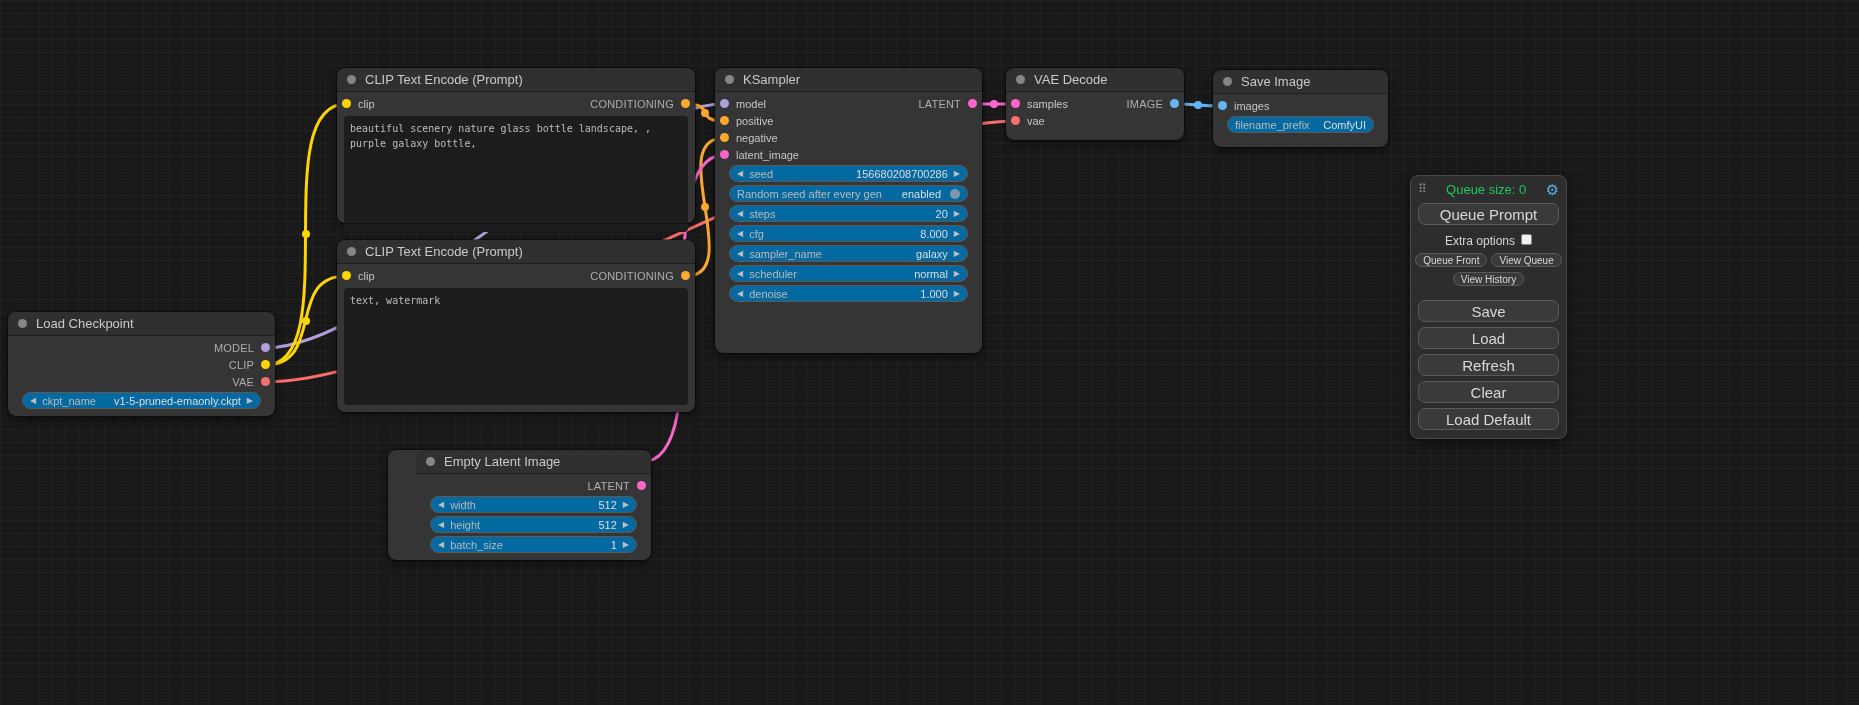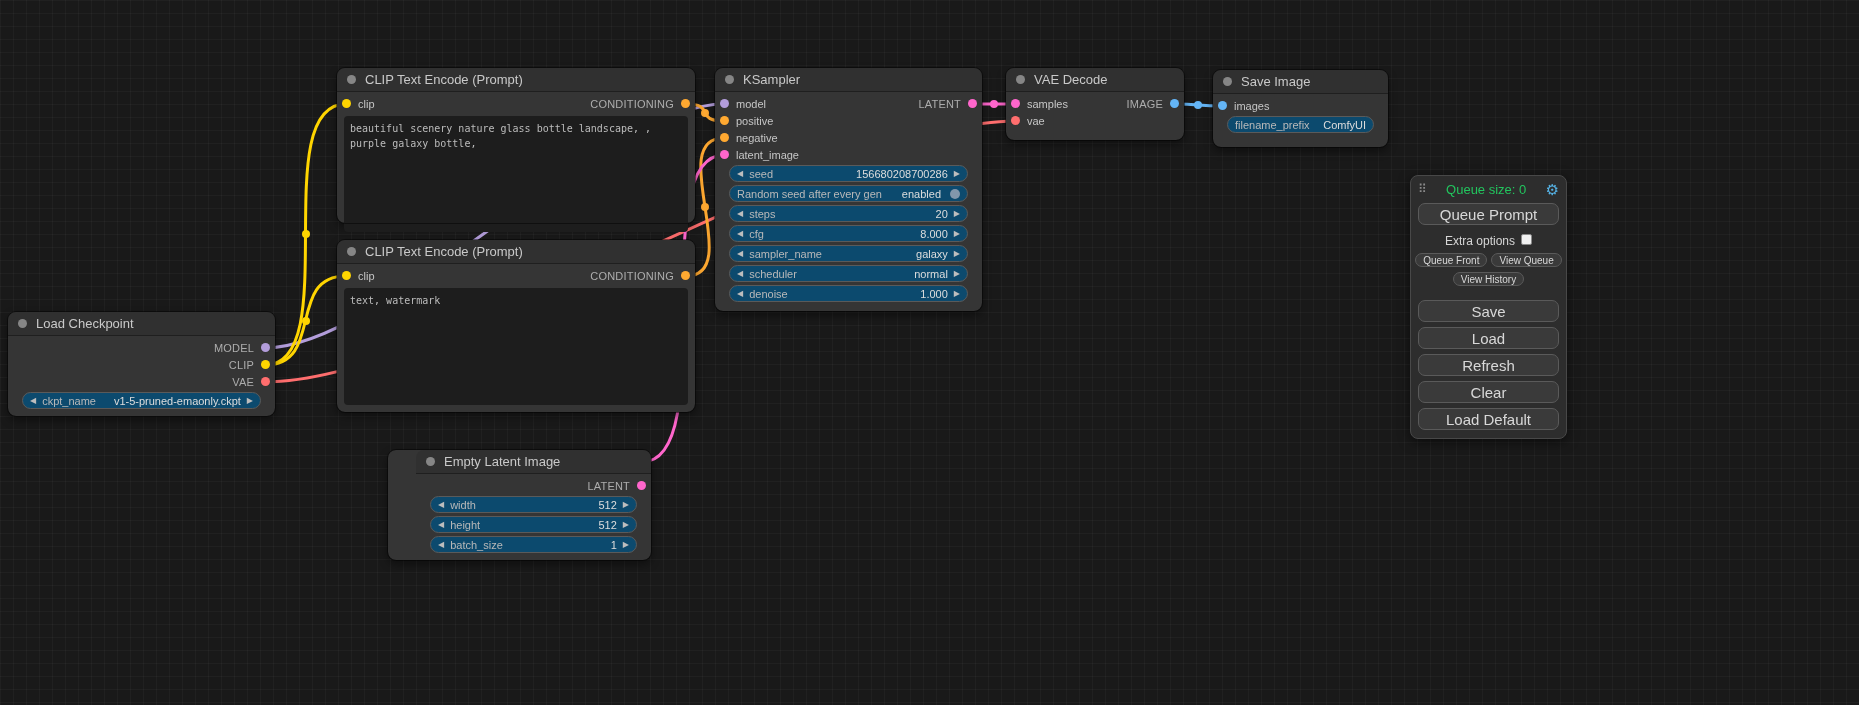--- a/index.html
+++ b/index.html
@@ -45,21 +45,21 @@
   .c-model { background:#B39DDB; }
   .c-clip { background:#FFD500; }
   .c-vae { background:#FF6E6E; }
   .c-conditioning { background:#FFA931; }
   .c-latent { background:#FF66CC; }
   .c-image { background:#64B5F6; }
 
   .widgets { margin-top:2px; }
   .widget {
     height:17px; margin:0 14px; padding:0 7px;
-    background:#0c4a6e; border:1px solid #5a5a5a; border-radius:9px;
+    background:#0369a1; border:1px solid #5a5a5a; border-radius:9px;
     display:flex; align-items:center; gap:6px;
     font-size:11px; white-space:nowrap; overflow:hidden;
   }
   .widget + .widget { margin-top:3px; }
   .w-arrow { color:#bdbdbd; font-size:8px; line-height:1; flex:none; }
   .w-label { color:#b9b9b9; }
   .w-value { margin-left:auto; color:#dddddd; }
   .knob { width:10px; height:10px; border-radius:50%; background:#8196AB; margin-left:3px; flex:none; }
 
   .textarea {
@@ -223,21 +223,21 @@
       </div>
       <div class="widget">
         <span class="w-arrow">◀</span>
         <span class="w-label">batch_size</span>
         <span class="w-value">1</span>
         <span class="w-arrow">▶</span>
       </div>
     </div>
   </div>
 
-  <div class="node" style="left:715px; top:68px; width:267px; height:243px;">
+  <div class="node" style="left:715px; top:68px; width:267px; height:285px;">
     <div class="node-title">
       <span class="collapse-dot"></span>
       <span class="node-title-text">KSampler</span>
     </div>
     <div class="slots">
       <div class="slot-row">
         <div class="slot-in">
           <span class="slot-dot c-model"></span>
           <span class="slot-label">model</span>
         </div>

